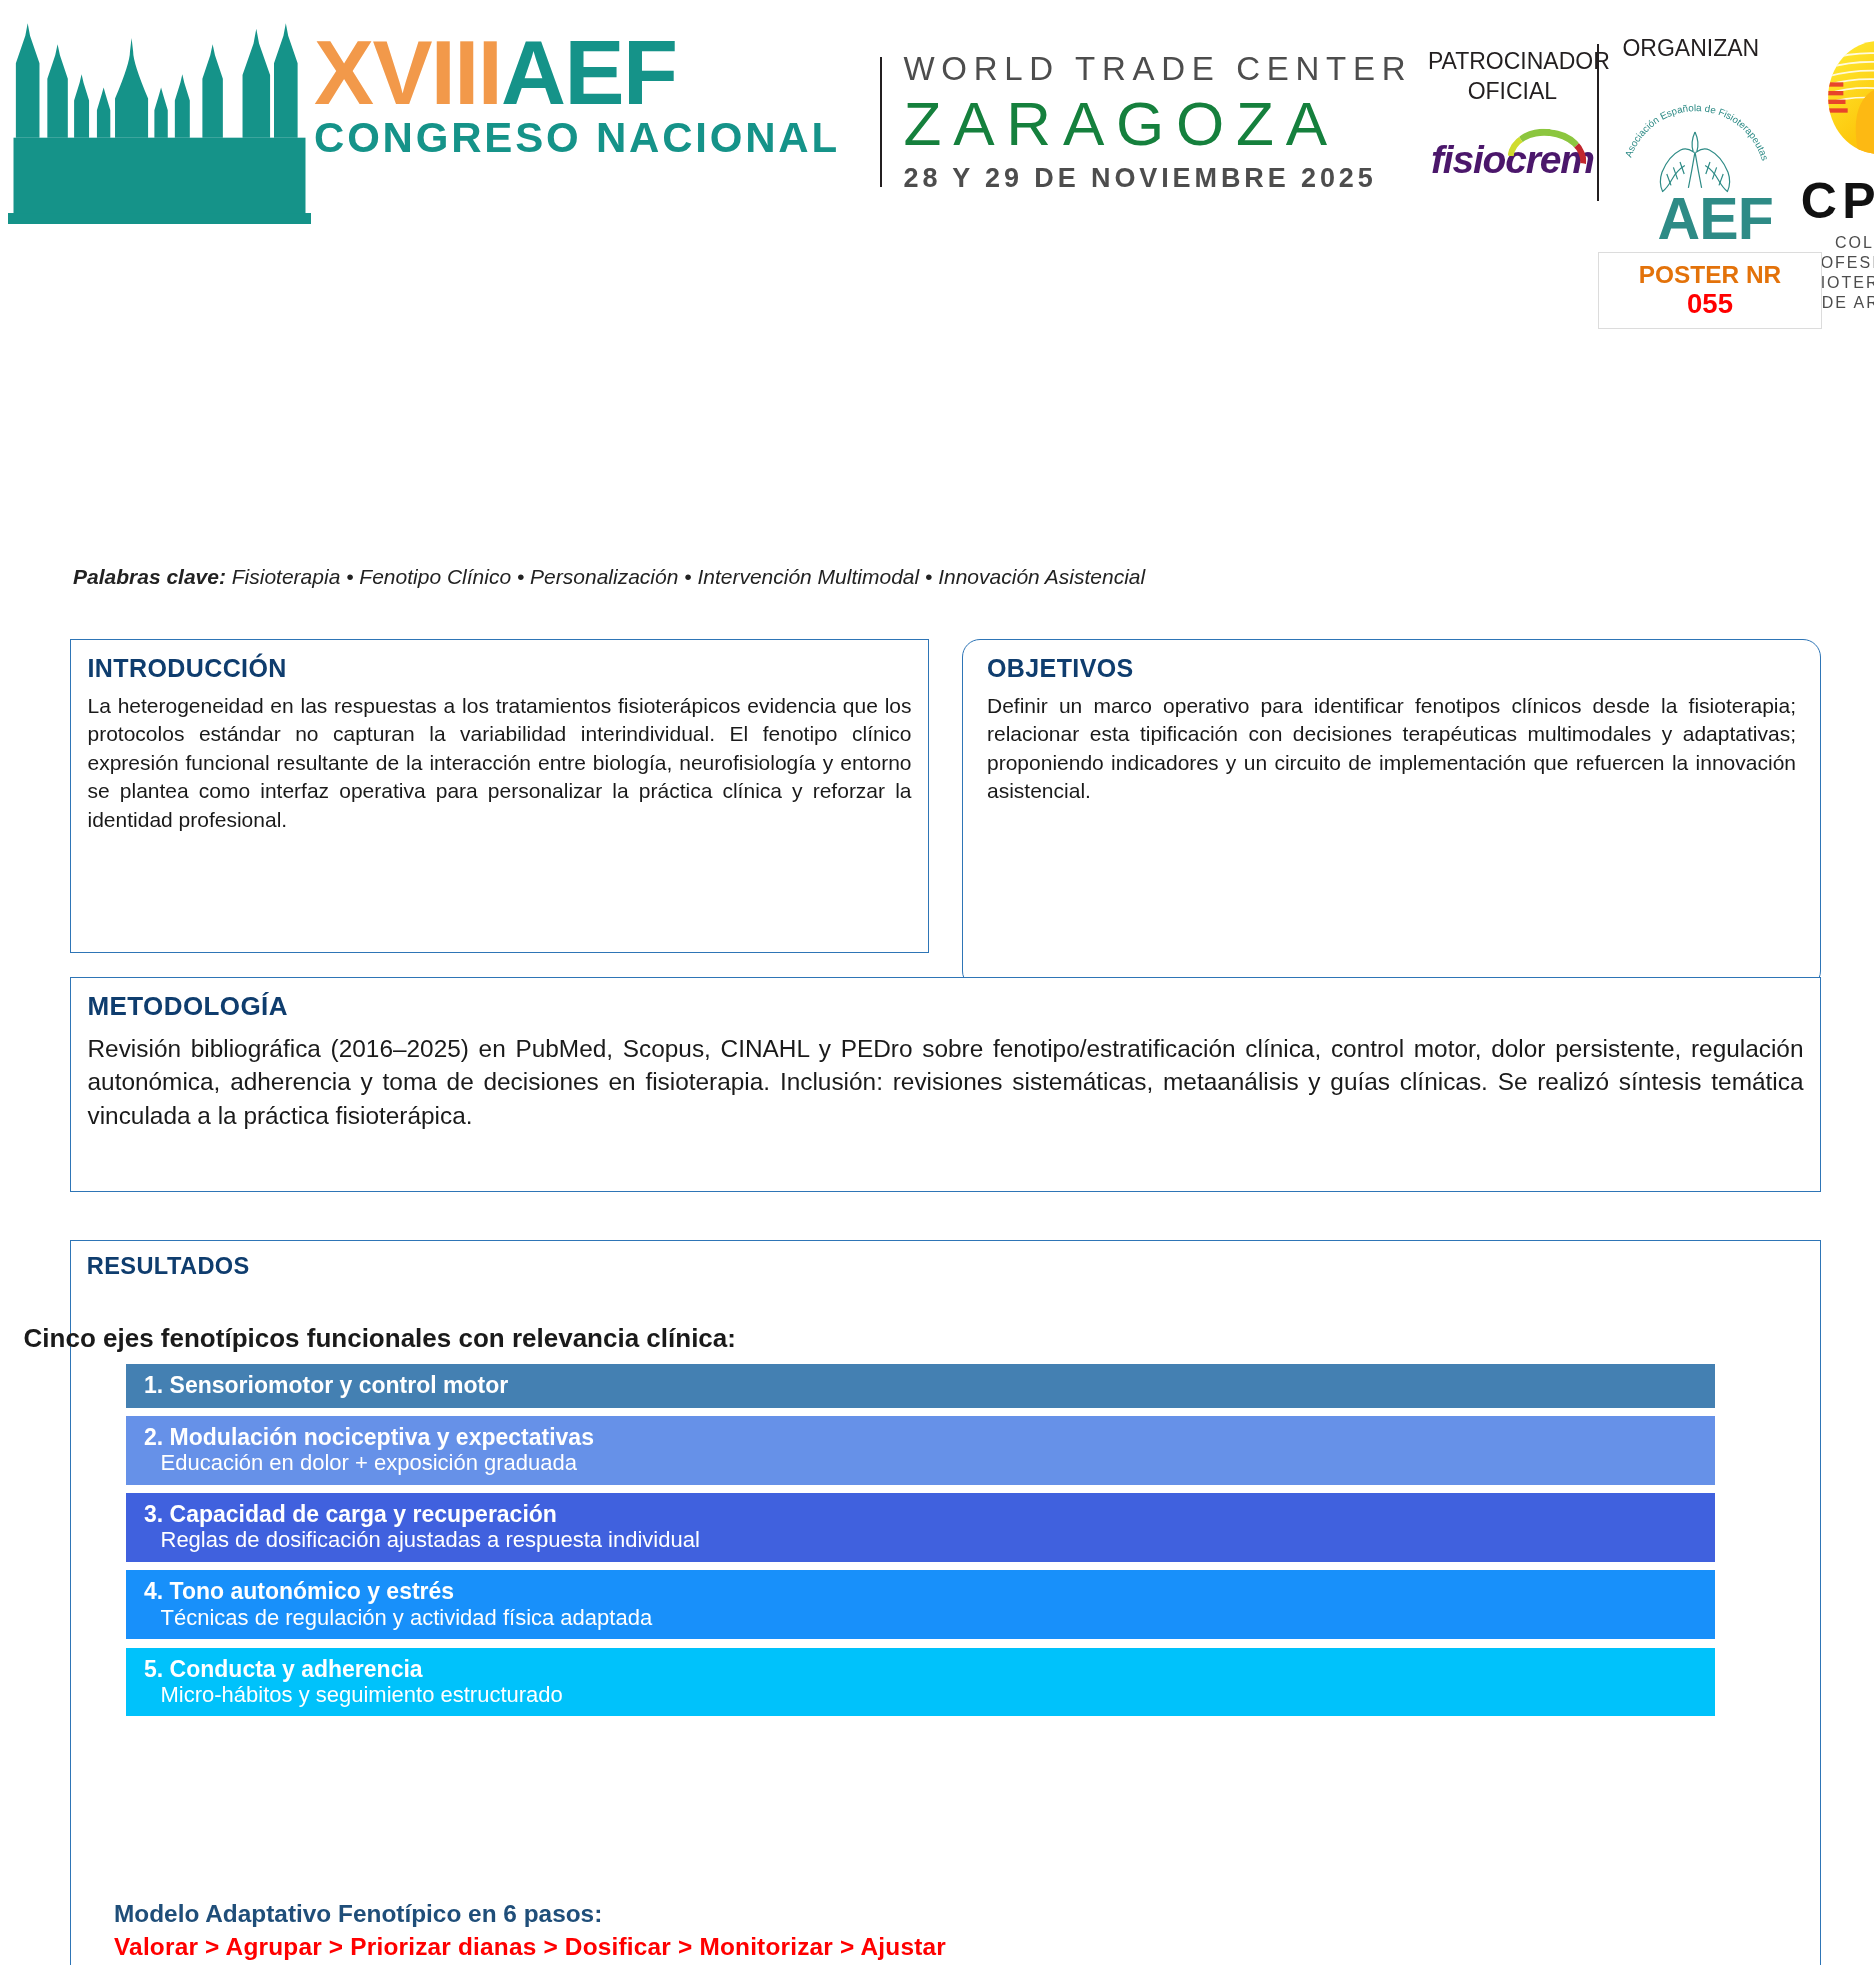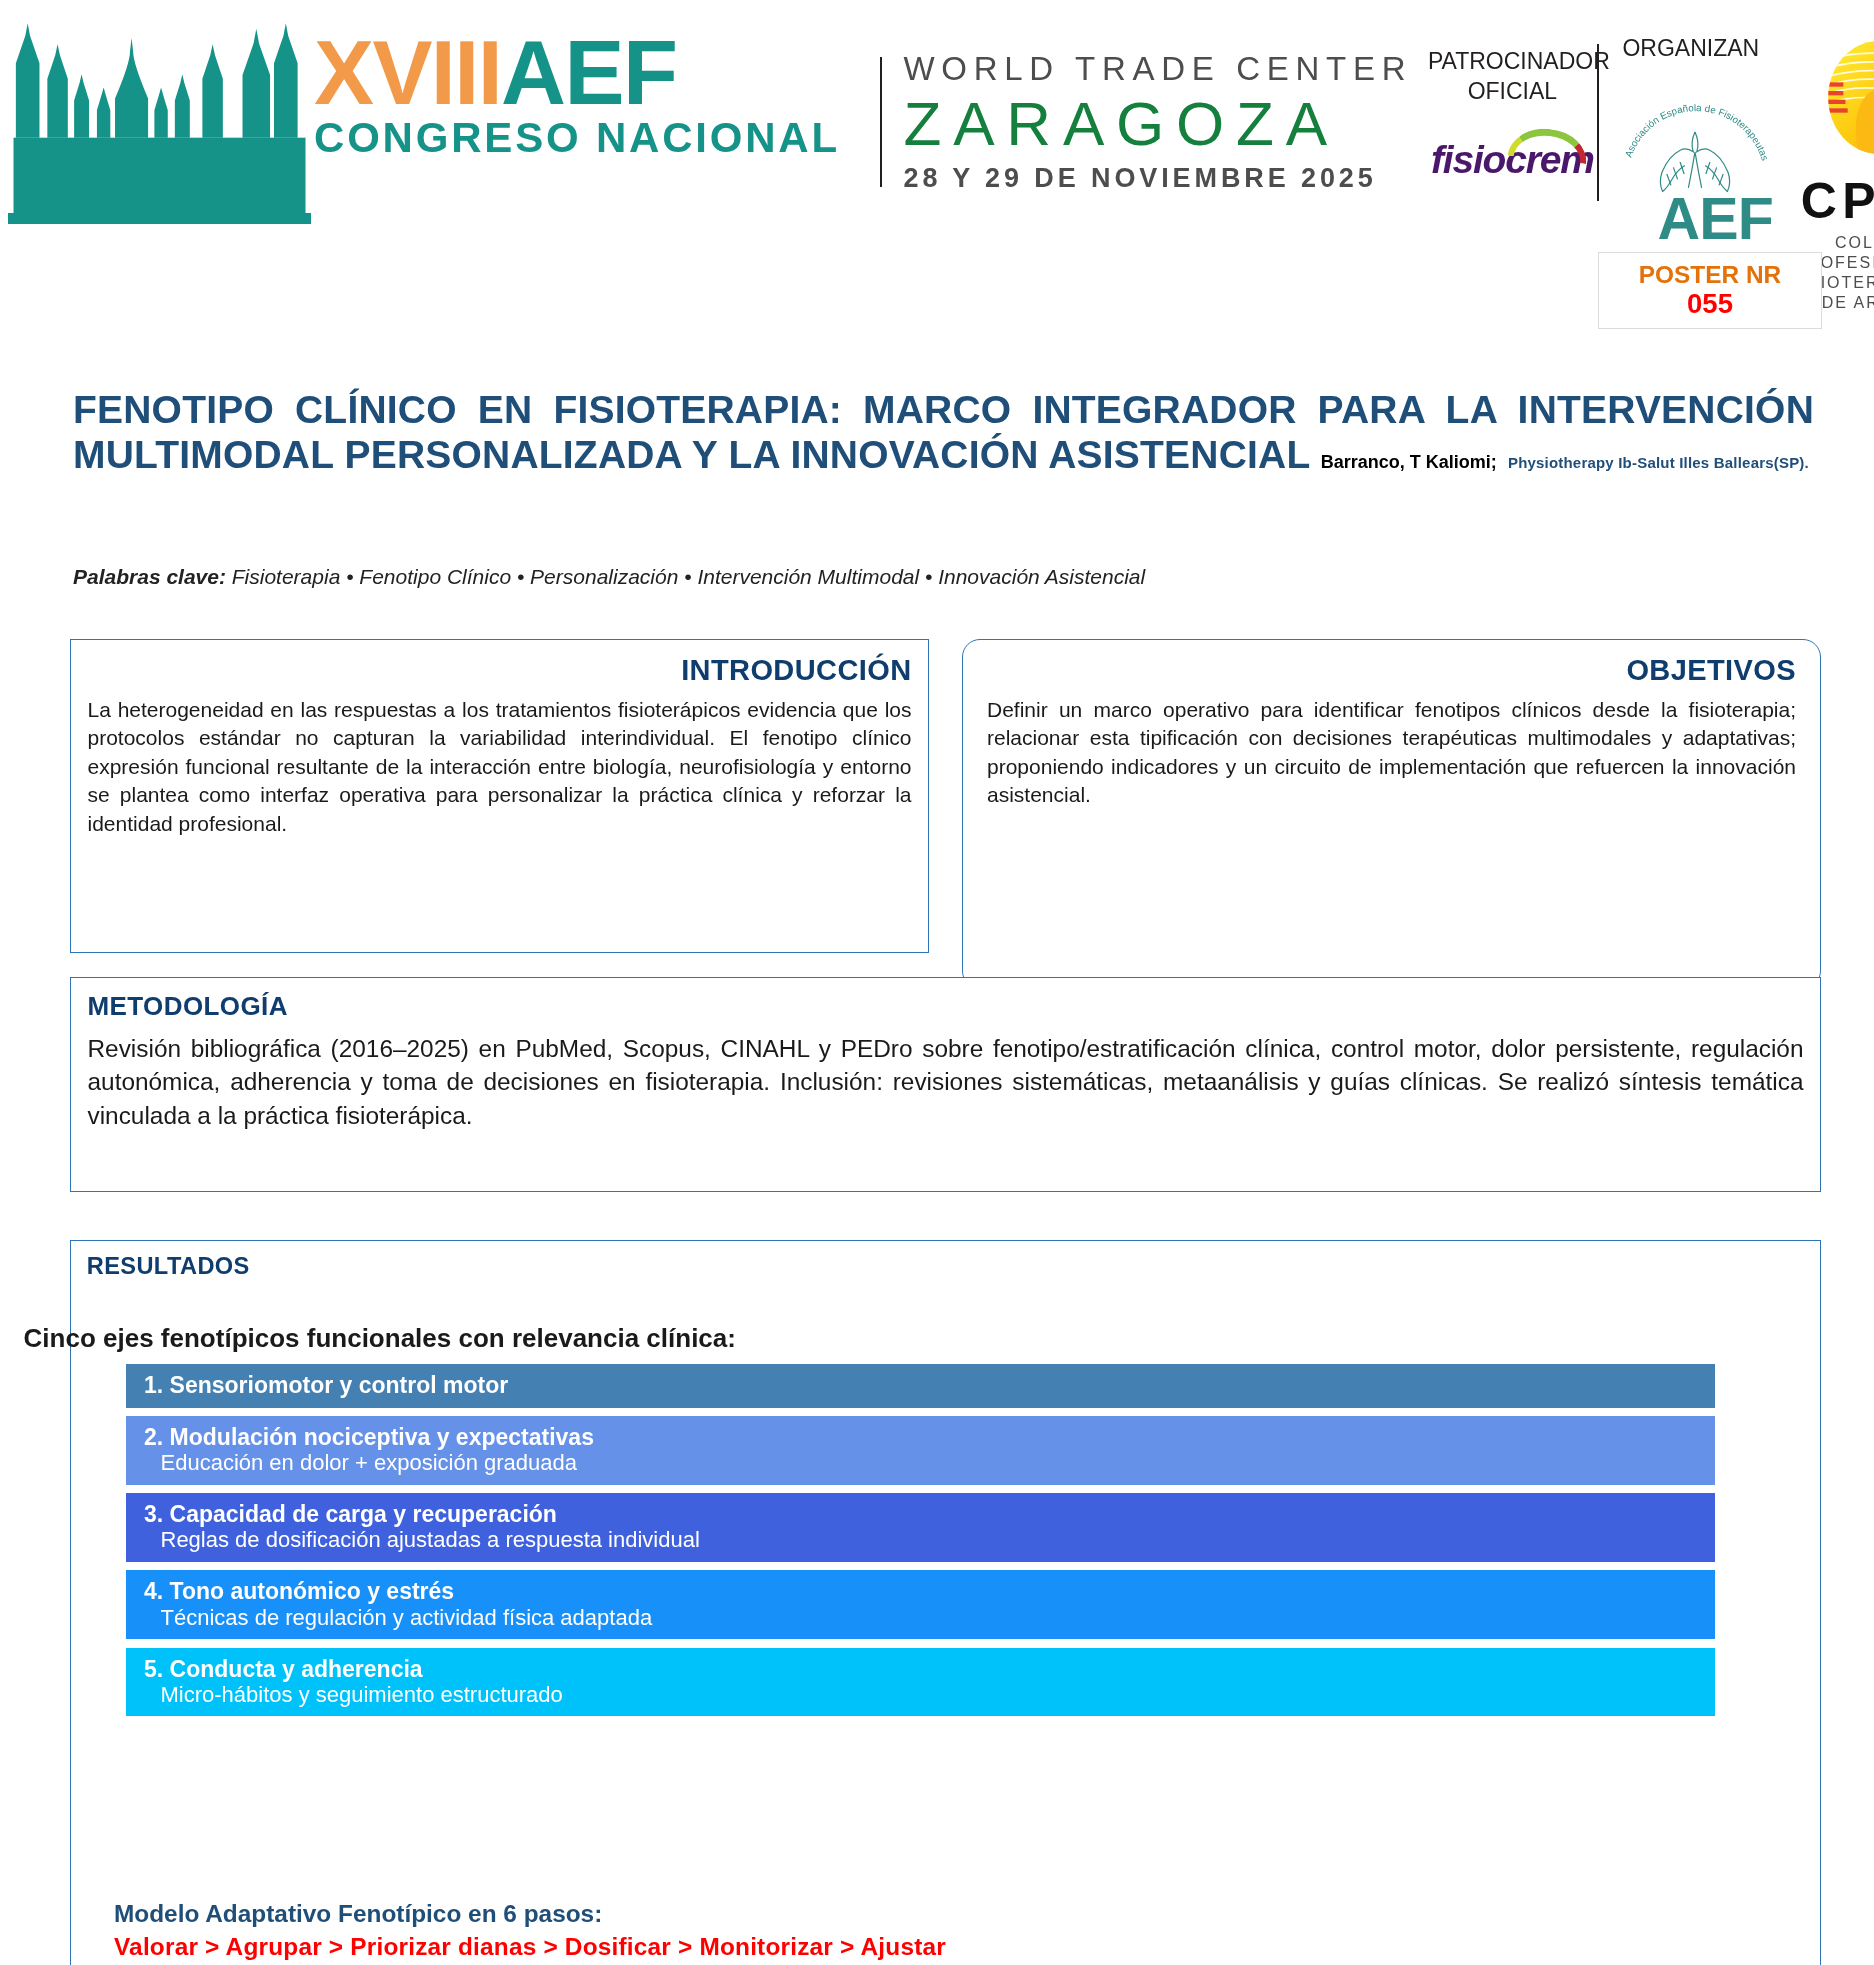--- a/index.html
+++ b/index.html
@@ -92,21 +92,21 @@
 
   
   .box { position: absolute; border: 1.2px solid #2E75B6; background: #fff; }
   .box-h { color: #0F3D6E; font-weight: bold; letter-spacing: 0.4px; }
 
   #box-intro { left: 70px; top: 639px; width: 859px; height: 314px; padding: 14px 16.5px; }
   #box-obj   { left: 962px; top: 639px; width: 859px; height: 350px; padding: 14px 24px; border-radius: 18px; }
   #box-meto  { left: 70px; top: 977px; width: 1751px; height: 215px; padding: 13.4px 16.5px; }
   #box-res   { left: 70px; top: 1240px; width: 1751px; height: 749px; padding: 11.8px 15.7px; }
 
-  .h-intro, .h-obj { font-size: 29px; margin-bottom: 8.6px; text-align: right; }
+  .h-intro, .h-obj { font-size: 25px; margin-bottom: 8.6px; }
   .h-meto { font-size: 26px; margin-bottom: 9.4px; }
   .h-res  { font-size: 23.6px; margin-bottom: 3.9px; }
 
   .body-sm { font-size: 21px; line-height: 1.36; color: #1a1a1a;
              text-align: justify; text-align-last: left; }
   .body-md { font-size: 24.4px; line-height: 1.38; color: #1a1a1a;
              text-align: justify; text-align-last: left; }
 
   
   .res-lead {
@@ -248,23 +248,20 @@
         </div>
       </div>
     </div>
   </div>
 
   <div class="poster-nr">
     <div class="pn-label">POSTER NR</div>
     <div class="pn-value">055</div>
   </div>
 
-  <div class="title-wrap">
-    <div class="title"><span>FENOTIPO CLÍNICO EN FISIOTERAPIA: MARCO INTEGRADOR PARA LA INTERVENCIÓN MULTIMODAL PERSONALIZADA Y LA INNOVACIÓN ASISTENCIAL</span> <span class="authors">Barranco, T Kaliomi;</span> <span class="affil">Physiotherapy Ib-Salut Illes Ballears(SP).</span></div>
-  </div>
 
   <div class="keywords"><b>Palabras clave:</b><span> Fisioterapia • Fenotipo Clínico • Personalización • Intervención Multimodal • Innovación Asistencial</span></div>
 
   <div class="box" id="box-intro">
     <div class="box-h h-intro">INTRODUCCIÓN</div>
     <div class="body-sm">La heterogeneidad en las respuestas a los tratamientos fisioterápicos evidencia que los protocolos estándar no capturan la variabilidad interindividual. El fenotipo clínico expresión funcional resultante de la interacción entre biología, neurofisiología y entorno se plantea como interfaz operativa para personalizar la práctica clínica y reforzar la identidad profesional.</div>
   </div>
 
   <div class="box" id="box-obj">
     <div class="box-h h-obj">OBJETIVOS</div>

